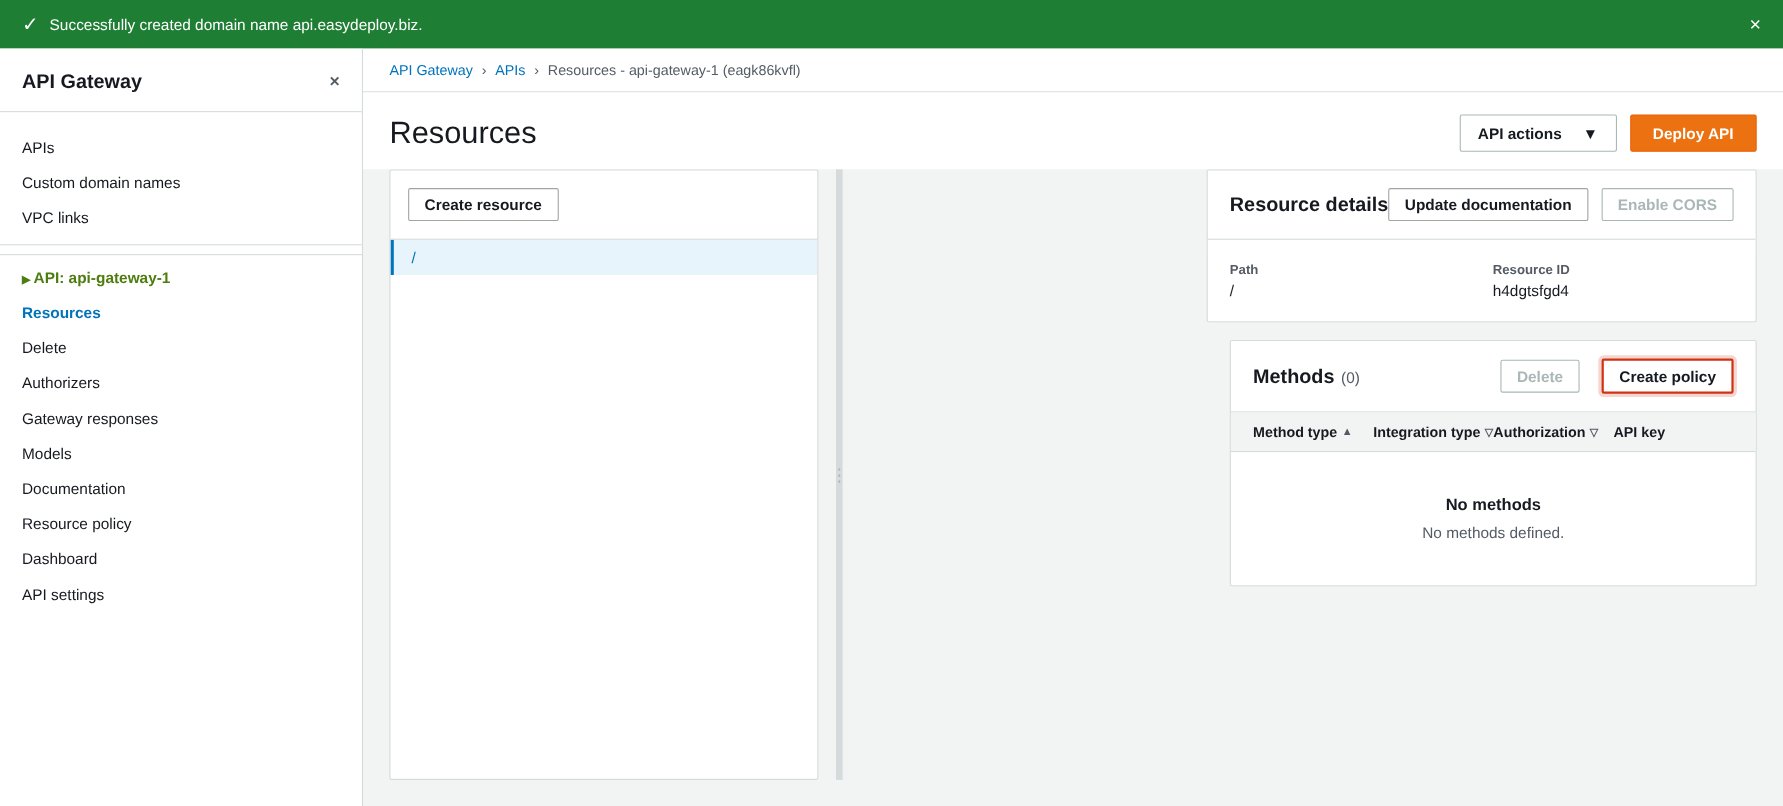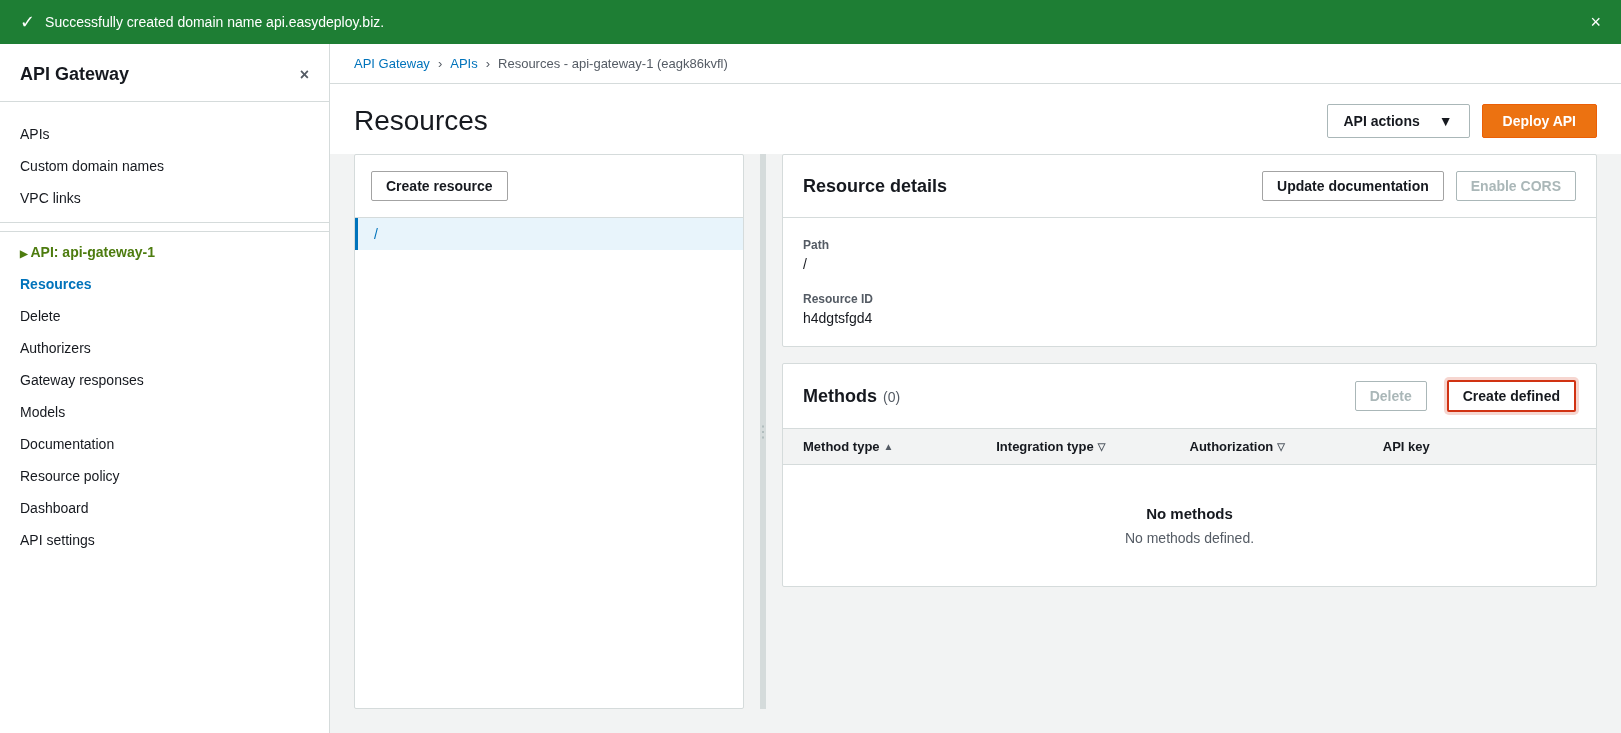--- a/index.html
+++ b/index.html
@@ -170,39 +170,39 @@
       cursor: col-resize;
       display: flex;
       align-items: center;
       justify-content: center;
       margin-right: 16px;
       flex-shrink: 0;
     }
     .resizer::after { content: "⋮"; color: #aab7b8; font-size: 16px; }
 
     
-    .details-panel { flex: 1; display: flex; flex-direction: column; gap: 16px; }
+    .details-panel { flex: 1; display: flex; flex-direction: column; gap: 16px; align-items: flex-end; }
 
     
     .card {
       background: white;
       border: 1px solid #d5dbdb;
       border-radius: 2px;
     }
     .card-header {
       padding: 16px 20px;
       display: flex;
       align-items: center;
       justify-content: space-between;
       border-bottom: 1px solid #d5dbdb;
     }
     .card-title { font-size: 18px; font-weight: 600; }
     .card-header-actions { display: flex; gap: 12px; }
     .card-body { padding: 20px; }
-    .detail-grid { display: grid; grid-template-columns: 1fr; gap: 20px; }
+    .detail-grid { display: grid; grid-template-columns: 1fr 1fr; gap: 20px; }
     .detail-item label { font-size: 12px; color: #545b64; font-weight: 600; margin-bottom: 4px; display: block; }
     .detail-item .value { font-size: 14px; color: #16191f; }
 
     
     .methods-card { background: white; border: 1px solid #d5dbdb; border-radius: 2px; }
     .methods-header {
       padding: 16px 20px;
       display: flex;
       align-items: center;
       justify-content: space-between;
@@ -356,21 +356,21 @@
         </div>
 
         <div class="methods-card">
           <div class="methods-header">
             <div style="display:flex;align-items:baseline;gap:6px;">
               <span class="methods-title">Methods</span>
               <span class="badge-count">(0)</span>
             </div>
             <div class="methods-header-actions">
               <button class="btn-disabled">Delete</button>
-              <button class="btn-create-method">Create defined</button>
+              <button class="btn-create-method">Create policy</button>
             </div>
           </div>
 
           <div class="methods-table">
             <div class="methods-table-header">
               <div class="col-header">
                 <span>Method type</span>
                 <span class="sort-icon">▲</span>
               </div>
               <div class="col-header">

